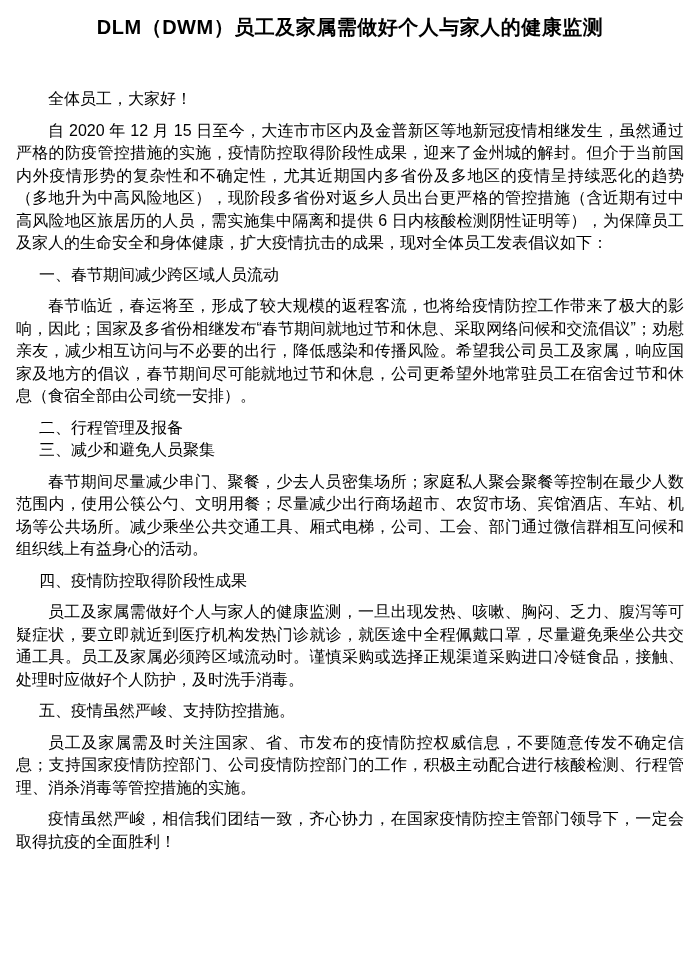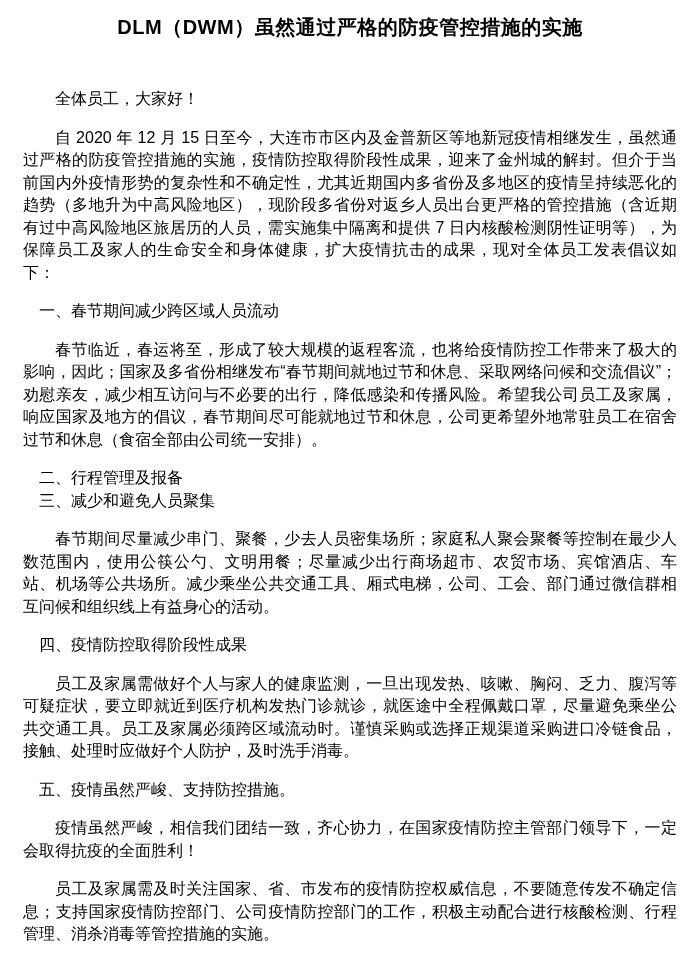--- a/index.html
+++ b/index.html
@@ -28,21 +28,21 @@
     text-align: center;
     padding-top: 13px;
     margin: 0 0 47px 0;
     letter-spacing: 0.5px;
   }
   .greeting {
     margin: 0 0 15px 0;
     text-indent: 0;
   }
   p.body-para {
-    margin: 16px;
+    margin: 9px;
     text-indent: 32px;
     text-align: justify;
     text-justify: inter-ideograph;
   }
   p.section-heading {
     margin: 0;
     text-indent: 32px;
     font-weight: 400;
   }
   .signature-block {
@@ -54,36 +54,36 @@
     margin: 0;
   }
   .sig-company-2 { margin-top: 26px !important; }
   .sig-date { margin-top: 17px !important; }
 </style>
 </head>
 <body>
 
 <div class="page">
 
-  <h1 class="doc-title">DLM（DWM）虽然通过严格的防疫管控措施的实施</h1>
+  <h1 class="doc-title">DLM（DWM）员工及家属需做好个人与家人的健康监测</h1>
 
   <p class="body-para greeting">全体员工，大家好！</p>
 
-  <p class="body-para">自 2020 年 12 月 15 日至今，大连市市区内及金普新区等地新冠疫情相继发生，虽然通过严格的防疫管控措施的实施，疫情防控取得阶段性成果，迎来了金州城的解封。但介于当前国内外疫情形势的复杂性和不确定性，尤其近期国内多省份及多地区的疫情呈持续恶化的趋势（多地升为中高风险地区），现阶段多省份对返乡人员出台更严格的管控措施（含近期有过中高风险地区旅居历的人员，需实施集中隔离和提供 7 日内核酸检测阴性证明等），为保障员工及家人的生命安全和身体健康，扩大疫情抗击的成果，现对全体员工发表倡议如下：</p>
+  <p class="body-para">自 2020 年 12 月 15 日至今，大连市市区内及金普新区等地新冠疫情相继发生，虽然通过严格的防疫管控措施的实施，疫情防控取得阶段性成果，迎来了金州城的解封。但介于当前国内外疫情形势的复杂性和不确定性，尤其近期国内多省份及多地区的疫情呈持续恶化的趋势（多地升为中高风险地区），现阶段多省份对返乡人员出台更严格的管控措施（含近期有过中高风险地区旅居历的人员，需实施集中隔离和提供 6 日内核酸检测阴性证明等），为保障员工及家人的生命安全和身体健康，扩大疫情抗击的成果，现对全体员工发表倡议如下：</p>
 
   <p class="section-heading">一、春节期间减少跨区域人员流动</p>
   <p class="body-para">春节临近，春运将至，形成了较大规模的返程客流，也将给疫情防控工作带来了极大的影响，因此；国家及多省份相继发布“春节期间就地过节和休息、采取网络问候和交流倡议”；劝慰亲友，减少相互访问与不必要的出行，降低感染和传播风险。希望我公司员工及家属，响应国家及地方的倡议，春节期间尽可能就地过节和休息，公司更希望外地常驻员工在宿舍过节和休息（食宿全部由公司统一安排）。</p>
 
   <p class="section-heading">二、行程管理及报备</p>
 
   <p class="section-heading">三、减少和避免人员聚集</p>
   <p class="body-para">春节期间尽量减少串门、聚餐，少去人员密集场所；家庭私人聚会聚餐等控制在最少人数范围内，使用公筷公勺、文明用餐；尽量减少出行商场超市、农贸市场、宾馆酒店、车站、机场等公共场所。减少乘坐公共交通工具、厢式电梯，公司、工会、部门通过微信群相互问候和组织线上有益身心的活动。</p>
 
   <p class="section-heading">四、疫情防控取得阶段性成果</p>
   <p class="body-para">员工及家属需做好个人与家人的健康监测，一旦出现发热、咳嗽、胸闷、乏力、腹泻等可疑症状，要立即就近到医疗机构发热门诊就诊，就医途中全程佩戴口罩，尽量避免乘坐公共交通工具。员工及家属必须跨区域流动时。谨慎采购或选择正规渠道采购进口冷链食品，接触、处理时应做好个人防护，及时洗手消毒。</p>
 
   <p class="section-heading">五、疫情虽然严峻、支持防控措施。</p>
+  <p class="body-para">员工及家属需及时关注国家、省、市发布的疫情防控权威信息，不要随意传发不确定信息；支持国家疫情防控部门、公司疫情防控部门的工作，积极主动配合进行核酸检测、行程管理、消杀消毒等管控措施的实施。</p>
+
   <p class="body-para">疫情虽然严峻，相信我们团结一致，齐心协力，在国家疫情防控主管部门领导下，一定会取得抗疫的全面胜利！</p>
-
-  <p class="body-para">员工及家属需及时关注国家、省、市发布的疫情防控权威信息，不要随意传发不确定信息；支持国家疫情防控部门、公司疫情防控部门的工作，积极主动配合进行核酸检测、行程管理、消杀消毒等管控措施的实施。</p>
 
 
 </div>
 
 </body></html>

